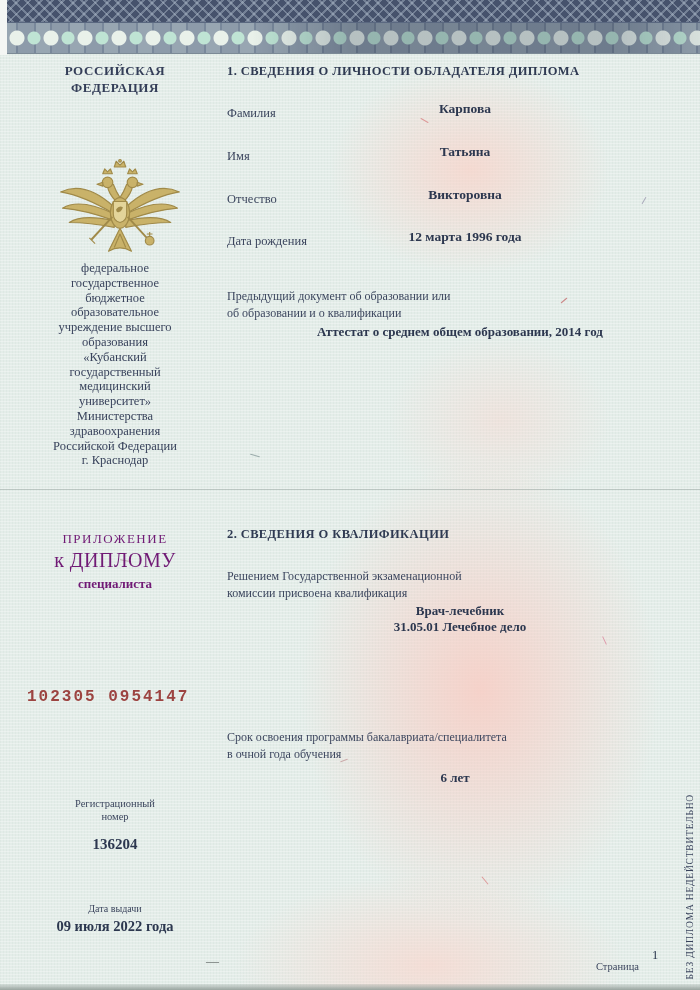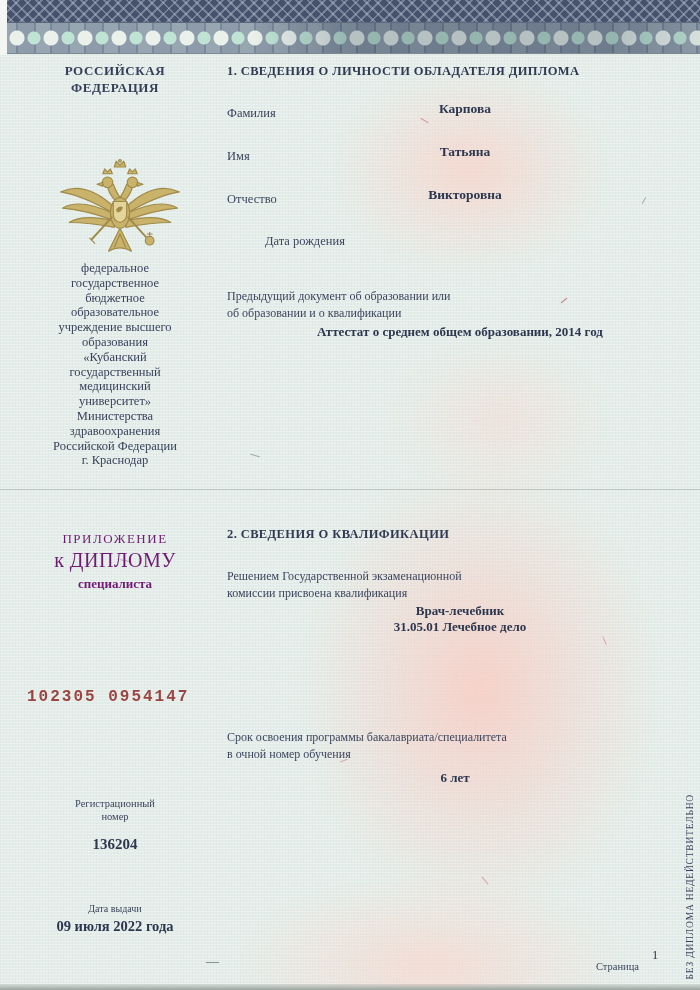--- a/index.html
+++ b/index.html
@@ -204,35 +204,36 @@
 
   <div class="field-label" style="top:106px;">Фамилия</div>
   <div class="field-value" style="top:101px;">Карпова</div>
 
   <div class="field-label" style="top:149px;">Имя</div>
   <div class="field-value" style="top:144px;">Татьяна</div>
 
   <div class="field-label" style="top:192px;">Отчество</div>
   <div class="field-value" style="top:187px;">Викторовна</div>
 
-  <div class="field-label" style="top:234px;margin-left:38px;">Дата рождения</div>
+  <div class="field-label" style="top:234px;">Дата рождения</div>
+  <div class="field-value" style="top:229px;">12 марта 1996 года</div>
 
   <div class="para pre" style="top:288px;">Предыдущий документ об образовании или
 об образовании и о квалификации</div>
   <div class="big-value" style="top:324px;left:280px;width:360px;">Аттестат о среднем общем образовании, 2014 год</div>
 
   <div class="s-title" style="top:527px;">2. СВЕДЕНИЯ О КВАЛИФИКАЦИИ</div>
 
   <div class="para pre" style="top:568px;">Решением Государственной экзаменационной
 комиссии присвоена квалификация</div>
   <div class="big-value" style="top:603px;left:300px;width:320px;">Врач-лечебник</div>
   <div class="big-value" style="top:619px;left:300px;width:320px;">31.05.01 Лечебное дело</div>
 
   <div class="para pre" style="top:729px;">Срок освоения программы бакалавриата/специалитета
-в очной номер обучения</div>
+в очной года обучения</div>
   <div class="big-value" style="top:770px;left:330px;width:250px;">6 лет</div>
 
   <div class="dash">—</div>
   <div class="page-label">Страница</div>
   <div class="page-number">1</div>
   <div class="side-note">БЕЗ ДИПЛОМА НЕДЕЙСТВИТЕЛЬНО</div>
 
 </div>
 
 </body></html>

